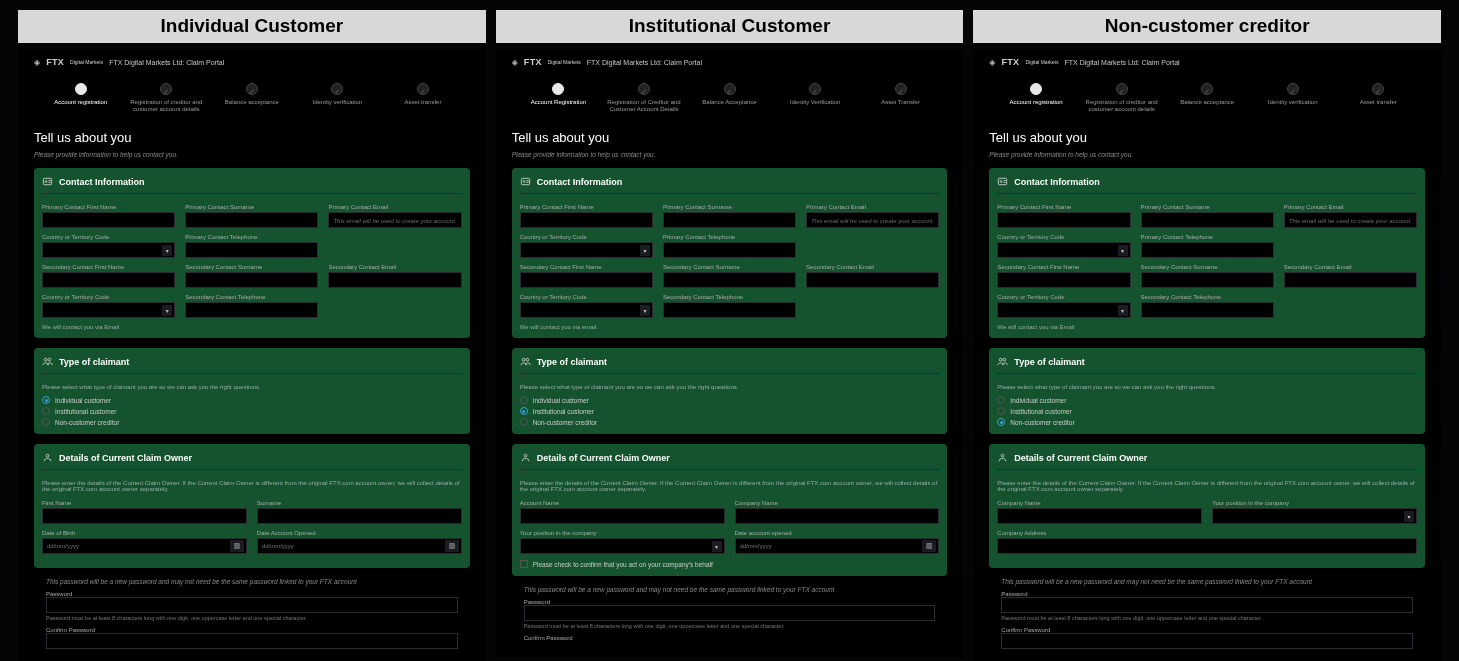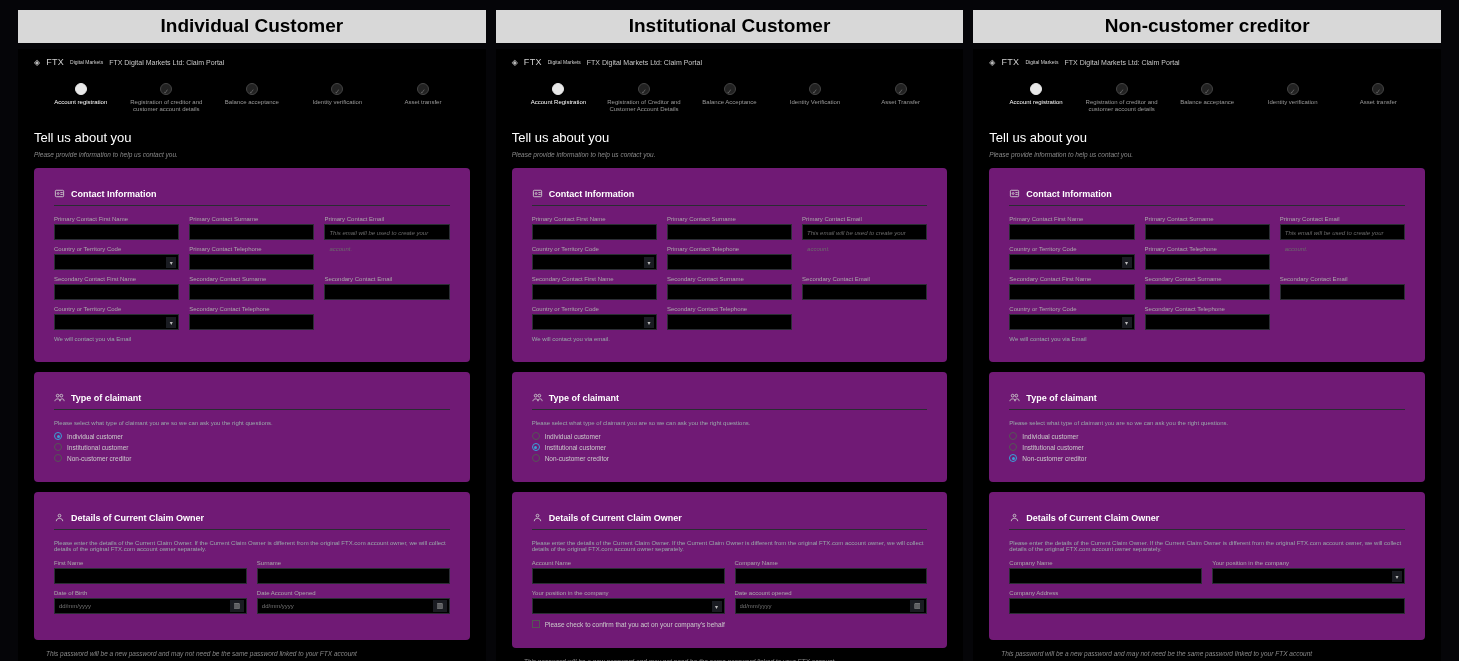--- a/index.html
+++ b/index.html
@@ -36,21 +36,21 @@
     padding: 8px 16px 16px;
   }
   
   .brand {
     display: flex;
     align-items: center;
     gap: 6px;
     margin-bottom: 16px;
   }
   .brand-logo { font-size: 8px; filter: grayscale(1); opacity: .9;}
-  .brand-ftx { font-weight: 400; font-size: 9px; letter-spacing: .3px; }
+  .brand-ftx { font-weight: 700; font-size: 9px; letter-spacing: .3px; }
   .brand-dm { font-size: 5px; line-height: 1; display:inline-block; }
   .brand-sub { font-size: 7px; color: #c8c8c8; }
   
   .stepper {
     display: flex;
     justify-content: space-between;
     margin-bottom: 18px;
     padding: 0 4px;
   }
   .step {
@@ -70,23 +70,23 @@
     position:absolute; inset:0; display:flex; align-items:center; justify-content:center;
     font-size:7px; color:#666;
   }
   .step-label { font-size: 6px; text-align: center; color: #9a9a9a; line-height:1.1; }
   .step.current .step-label { color: #fff; }
   
   .h1 { font-size: 13px; font-weight: 500; color: #fff; margin-bottom: 6px; }
   .sub { font-size: 6.5px; font-style: italic; color: #8a8a8a; margin-bottom: 10px; }
   
   .card {
-    background: #701a75;
+    background: #14532d;
     border-radius: 4px;
-    padding: 20px;
+    padding: 8px;
     margin-bottom: 10px;
   }
   .card-title {
     display: flex; align-items: center; gap: 6px;
     font-size: 9px; font-weight: 600; color: #fff;
     border-bottom: 1px solid #2a2c32;
     padding-bottom: 6px; margin-bottom: 10px;
   }
   .card-title .ico { width: 11px; height: 11px; display:inline-flex; align-items:center; justify-content:center; }
   

